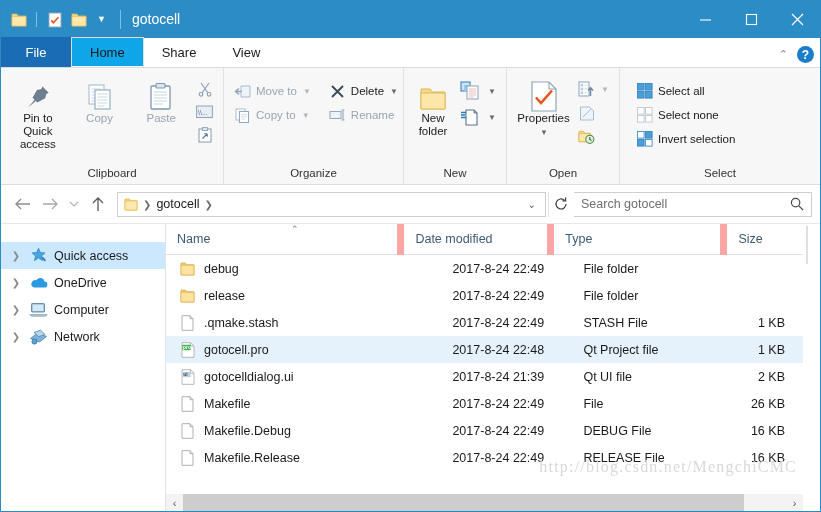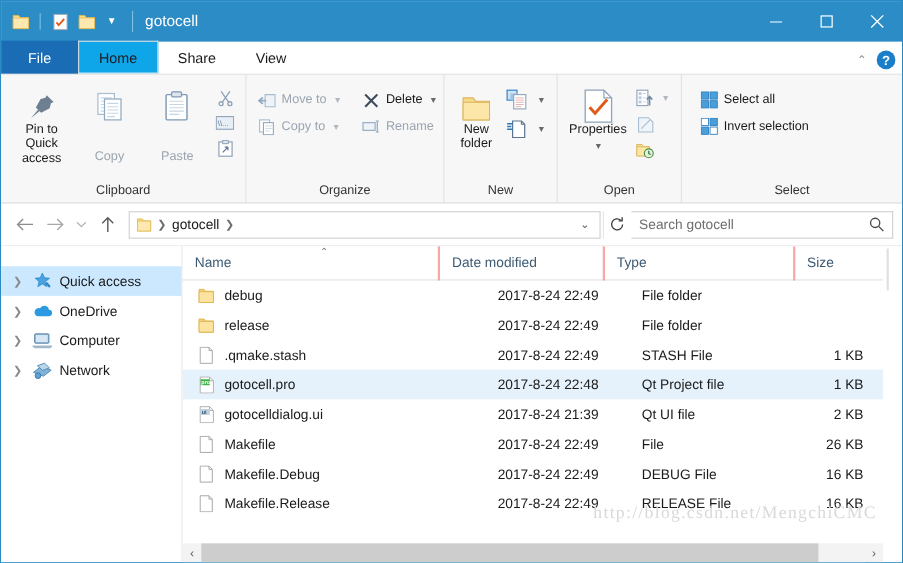--- a/index.html
+++ b/index.html
@@ -67,21 +67,21 @@
   .rgroup-body { flex: 1; display: flex; align-items: flex-start; padding: 6px 6px 0 6px; }
   .rgroup-label {
     height: 19px; line-height: 16px; text-align: center; font-size: 11.5px; color: #333;
   }
 
   .bigbtn {
     width: 76px; display: flex; flex-direction: column; align-items: center;
     padding-top: 4px; font-size: 11.5px; color: #1a1a1a; text-align: center; line-height: 13px;
   }
   .bigbtn .ic { height: 34px; display: flex; align-items: flex-end; justify-content: center; }
-  .bigbtn.dim { color: #9aa5b1; gap: 24px; }
+  .bigbtn.dim { color: #9aa5b1; }
   .smallcol { display: flex; flex-direction: column; justify-content: flex-start; padding-top: 3px; }
   .smallbtn {
     display: flex; align-items: center; gap: 5px; font-size: 11.5px;
     color: #1a1a1a; height: 24px; padding: 0 4px; white-space: nowrap;
   }
   .smallbtn.dim { color: #9aa5b1; }
   .smallbtn .ic { width: 17px; height: 17px; display: flex; align-items: center; justify-content: center; }
   .caret { font-size: 8px; color: #6a6a6a; margin-left: 1px; }
   .caret.dim { color: #b0b8c0; }
   .vdiv { width: 1px; background: #e2e2e2; align-self: stretch; margin: 4px 5px 4px 5px; }
@@ -120,21 +120,21 @@
   .navitem.selected { background: #cce8ff; }
   .nav-chev { width: 14px; color: #8a8a8a; font-size: 10px; text-align: center; }
   .nav-ico { width: 19px; height: 19px; display: flex; align-items: center; justify-content: center; }
 
   .listpane { flex: 1; display: flex; flex-direction: column; min-width: 0; position: relative; background: #fff; }
   .colhead {
     height: 31px; flex: 0 0 31px; display: flex; align-items: center;
     border-bottom: 1px solid #e2e2e2; font-size: 12.5px; color: #3d5a73; position: relative;
   }
   .colhead .ch { padding-left: 11px; position: relative; height: 31px; display: flex; align-items: center; }
-  .colhead .ch + .ch { border-left: 2px solid #fca5a5; }
+  .colhead .ch + .ch { border-left: 7px solid #fca5a5; }
   .sortmark { position: absolute; left: 125px; top: 0px; font-size: 9px; color: #7a7a7a; }
   .c-name { width: 250px; }
   .c-date { width: 161px; }
   .c-type { width: 145px; }
   .c-size { width: 88px; margin-left: 38px; }
 
   .rows { flex: 1; overflow: hidden; position: relative; }
   .row { height: 27px; display: flex; align-items: center; font-size: 12.5px; color: #1a1a1a; }
   .row.selected { background: #e5f2fc; }
   .cell { padding-left: 11px; overflow: hidden; white-space: nowrap; }
@@ -458,20 +458,33 @@
                     <rect x="0.5" y="8.5" width="6.6" height="6.6"></rect>
                     <rect x="8.5" y="8.5" width="6.6" height="6.6"></rect>
                   </g>
                 </svg>
             </span>
             <span>Select all</span>
           </div>
           <div class="smallbtn">
             <span class="ic">
               <svg width="16" height="16" viewBox="0 0 16 16">
+                  <g fill="#fff" stroke="#c3ccd4" stroke-width="1">
+                    <rect x="0.5" y="0.5" width="6.6" height="6.6"></rect>
+                    <rect x="8.5" y="0.5" width="6.6" height="6.6"></rect>
+                    <rect x="0.5" y="8.5" width="6.6" height="6.6"></rect>
+                    <rect x="8.5" y="8.5" width="6.6" height="6.6"></rect>
+                  </g>
+                </svg>
+            </span>
+            <span>Select none</span>
+          </div>
+          <div class="smallbtn">
+            <span class="ic">
+              <svg width="16" height="16" viewBox="0 0 16 16">
                   <g stroke="#2b7fc0" stroke-width="0.8">
                     <rect x="0.5" y="0.5" width="6.6" height="6.6" fill="#fff"></rect>
                     <rect x="8.5" y="0.5" width="6.6" height="6.6" fill="#4a9fd8"></rect>
                     <rect x="0.5" y="8.5" width="6.6" height="6.6" fill="#4a9fd8"></rect>
                     <rect x="8.5" y="8.5" width="6.6" height="6.6" fill="#fff"></rect>
                   </g>
                 </svg>
             </span>
             <span>Invert selection</span>
           </div>

